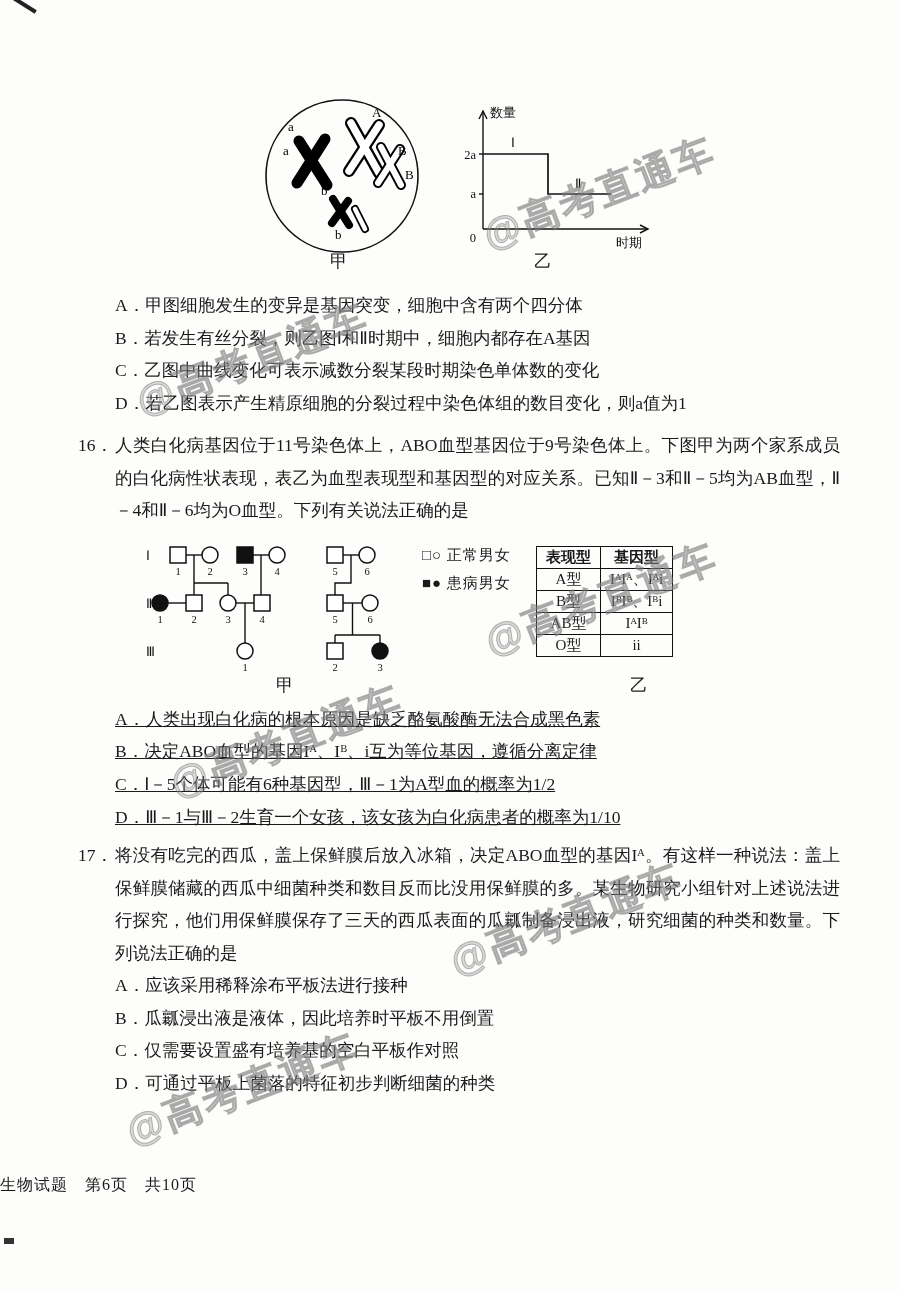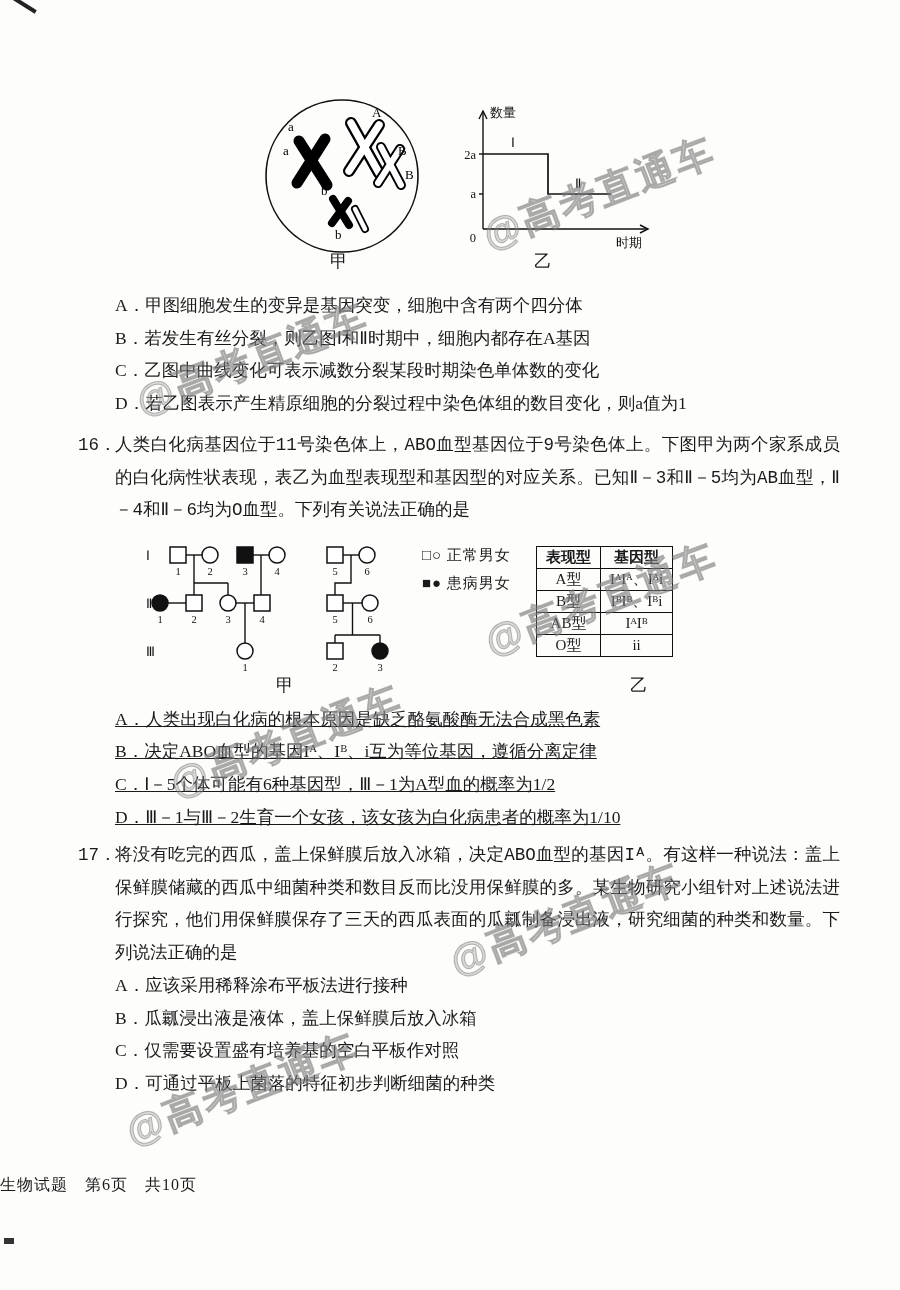--- a/index.html
+++ b/index.html
@@ -5,21 +5,21 @@
   * { margin:0; padding:0; box-sizing:border-box; }
   html,body { width:900px; height:1290px; overflow:hidden; }
   body {
     background:#fdfdfc;
     font-family:"Liberation Serif", serif;
     color:#1a1a1a;
     position:relative;
   }
   .content { position:absolute; left:78px; top:0; width:762px; z-index:1; }
 
-  .question { display:flex;font-family:Liberation Mono, monospace; }
+  .question { display:flex; }
   .qnum { width:37px; font-size:17.5px; line-height:32.5px; }
   .qstem { flex:1; font-size:17.5px; line-height:32.5px; text-align:justify; }
 
   .options { margin-left:37px; }
   .opt { font-size:17.5px; line-height:32.6px; white-space:nowrap; }
 
   
   .fig15 { position:relative; height:192px; margin-top:89px; }
   .cell-svg { position:absolute; left:177px; top:0; }
   .graph-svg { position:absolute; left:370px; top:8px; }
@@ -239,21 +239,21 @@
     <div class="opt">D．Ⅲ－1与Ⅲ－2生育一个女孩，该女孩为白化病患者的概率为1/10</div>
   </div>
 
   <div class="question" style="margin-top:6px;">
     <div class="qnum">17．</div>
     <div class="qstem">将没有吃完的西瓜，盖上保鲜膜后放入冰箱，决定ABO血型的基因Iᴬ。有这样一种说法：盖上保鲜膜储藏的西瓜中细菌种类和数目反而比没用保鲜膜的多。某生物研究小组针对上述说法进行探究，他们用保鲜膜保存了三天的西瓜表面的瓜瓤制备浸出液，研究细菌的种类和数量。下列说法正确的是</div>
   </div>
 
   <div class="options">
     <div class="opt">A．应该采用稀释涂布平板法进行接种</div>
-    <div class="opt">B．瓜瓤浸出液是液体，盖上保鲜膜后放入冰箱</div>
+    <div class="opt">B．瓜瓤浸出液是液体，因此培养时平板不用倒置</div>
     <div class="opt">C．仅需要设置盛有培养基的空白平板作对照</div>
     <div class="opt">D．可通过平板上菌落的特征初步判断细菌的种类</div>
   </div>
 
 </div>
 
 <div class="wm" style="left:485px; top:212px;">@高考直通车</div>
 <div class="wm" style="left:138px; top:378px;">@高考直通车</div>
 <div class="wm" style="left:487px; top:618px;">@高考直通车</div>
 <div class="wm" style="left:172px; top:760px;">@高考直通车</div>

